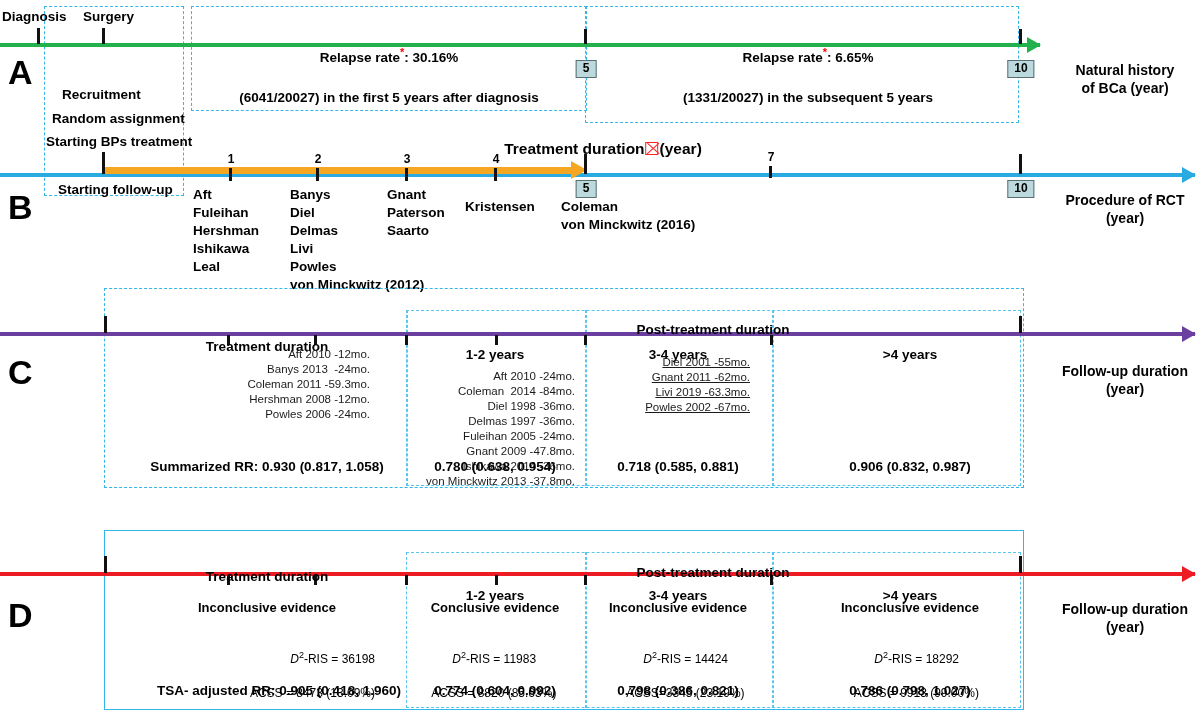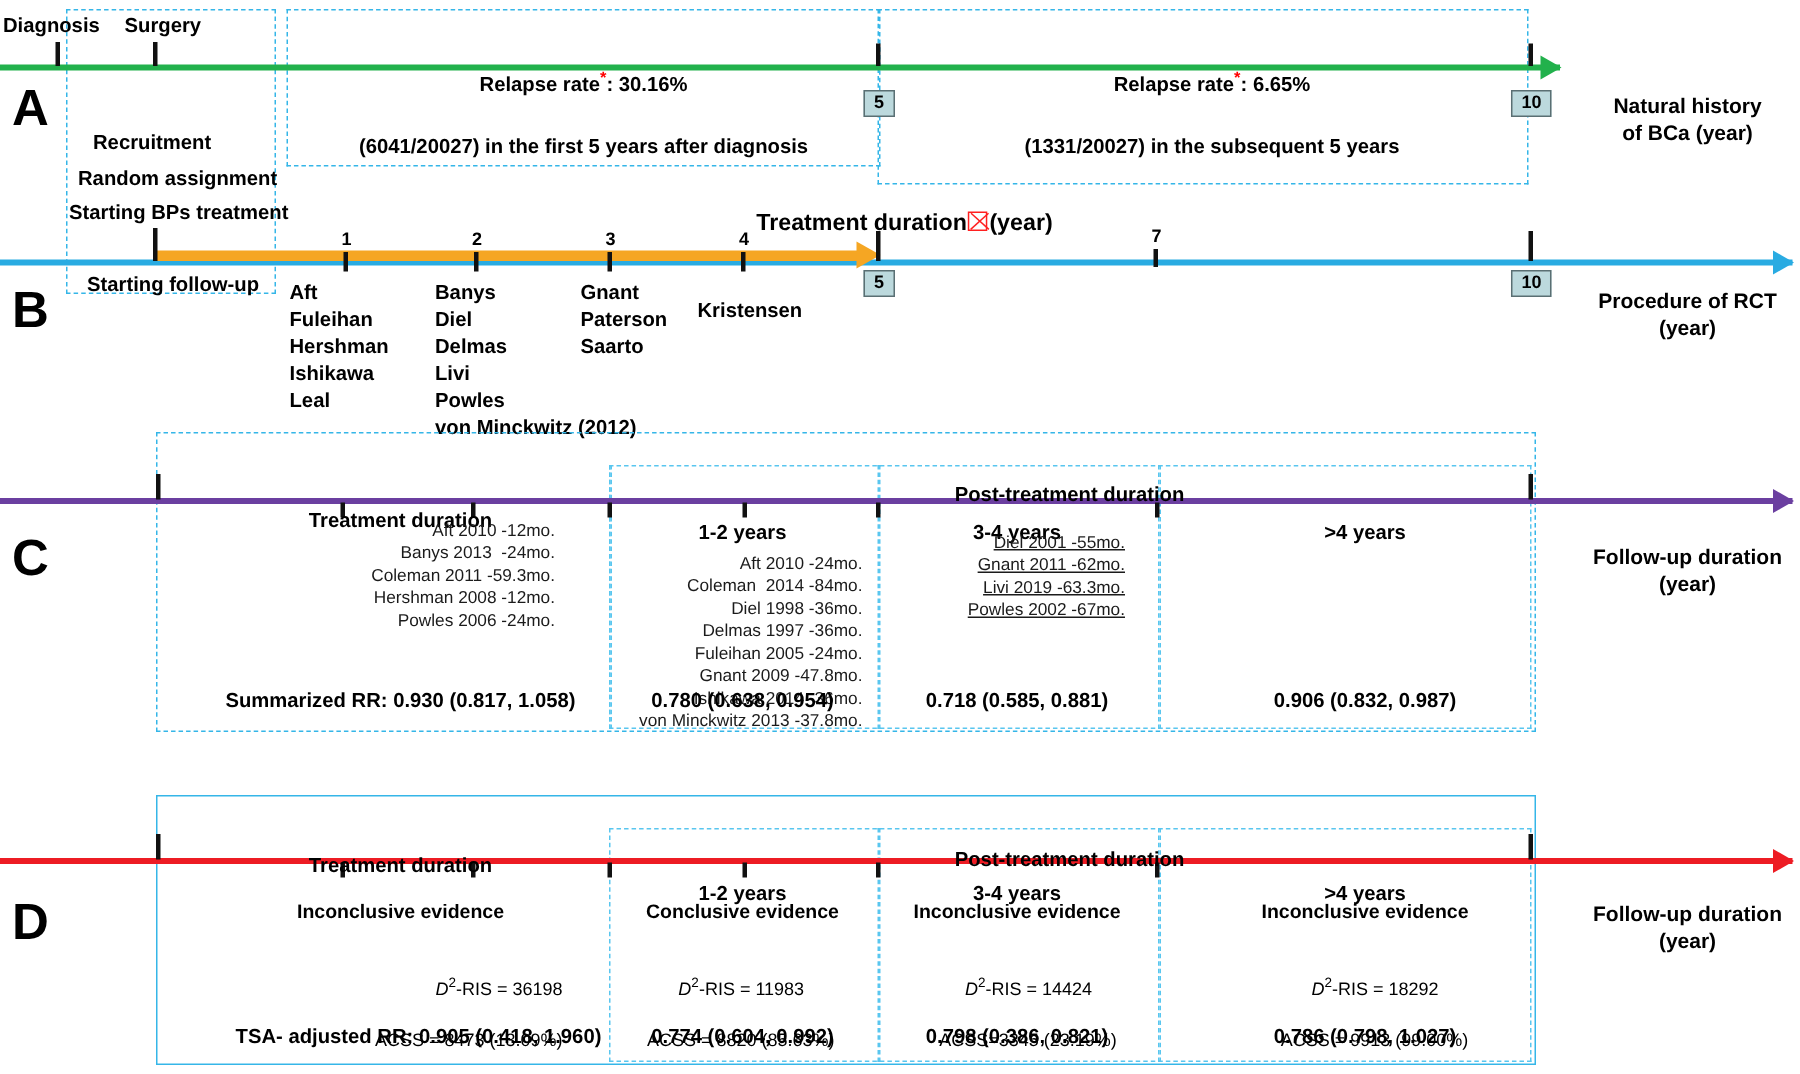--- a/index.html
+++ b/index.html
@@ -171,20 +171,22 @@
   <div class="studylist-b" style="left:290px; top:186px;">Banys
 Diel
 Delmas
 Livi
 Powles
 von Minckwitz (2012)</div>
   <div class="studylist-b" style="left:387px; top:186px;">Gnant
 Paterson
 Saarto</div>
   <div class="studylist-b" style="left:465px; top:198px;">Kristensen</div>
+  <div class="studylist-b" style="left:561px; top:198px;">Coleman
+von Minckwitz (2016)</div>
 
   <div class="axistitle" style="left:1125px; top:192px; width:170px;">
     <span>Procedure of RCT</span><br>
     <span>(year)</span>
   </div>
 
   <div class="panel-letter" style="left:8px; top:355px;">C</div>
 
   <div class="dbox" style="left:104px; top:288px; width:920px; height:200px;"></div>
 

